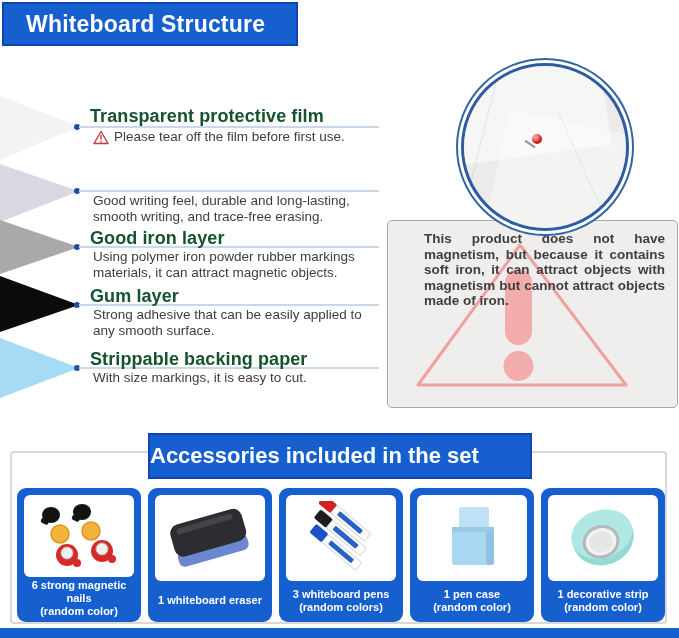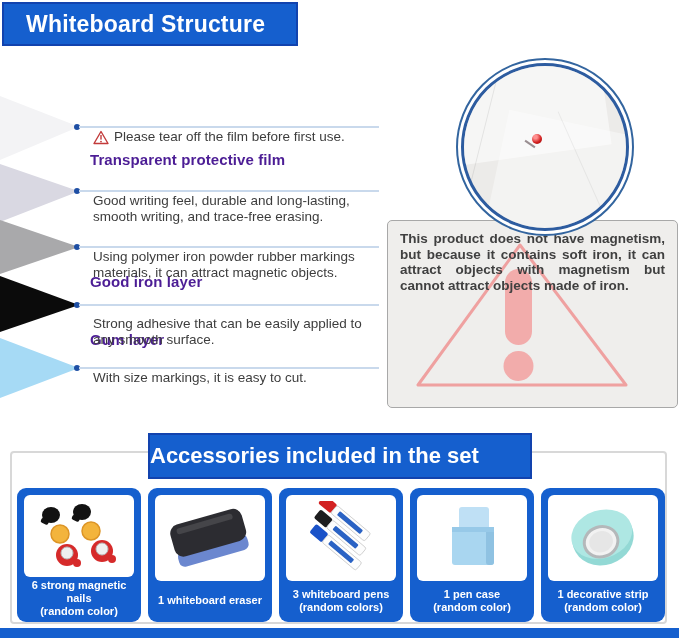--- a/index.html
+++ b/index.html
@@ -19,22 +19,22 @@
   
   .tri{position:absolute;left:0;width:79px;}
   .tri-1{top:96px;height:64px;background:#f3f3f5;clip-path:polygon(0 0,100% 48%,0 100%);}
   .tri-2{top:164px;height:58px;background:#d9d8e2;clip-path:polygon(0 0,100% 47%,0 100%);}
   .tri-3{top:220px;height:54px;background:#a9a9ab;clip-path:polygon(0 0,100% 50%,0 100%);}
   .tri-4{top:276px;height:56px;background:#0b0b0b;clip-path:polygon(0 0,100% 52%,0 100%);}
   .tri-5{top:338px;height:60px;background:#a6daf5;clip-path:polygon(0 0,100% 50%,0 100%);}
   .dot{position:absolute;left:74px;width:6px;height:6px;border-radius:50%;background:#1e4fa4;}
   .rule{position:absolute;left:79px;width:300px;height:2px;background:#c9d9ec;}
   .layer-h{
-    position:absolute;left:90px;font-size:15px;font-weight:bold;color:#4c1d95;
-    white-space:nowrap;letter-spacing:.1px;margin-top:45px;
+    position:absolute;left:90px;font-size:18px;font-weight:bold;color:#14532d;
+    white-space:nowrap;letter-spacing:.1px;
   }
   .layer-d{
     position:absolute;left:93px;width:292px;font-size:13.5px;line-height:16px;color:#3d3d3d;
   }
   .layer-d.with-icon{display:flex;gap:5px;align-items:flex-end;}
   .warn-sm{flex:0 0 auto;margin-top:1px;}
   
   .magnifier{
     position:absolute;left:456px;top:58px;width:178px;height:178px;border-radius:50%;
     border:2px solid #33659f;background:#fff;box-sizing:border-box;z-index:3;
@@ -47,21 +47,21 @@
   .sheet-b{position:absolute;left:30px;top:60px;width:170px;height:130px;background:rgba(255,255,255,.4);transform:rotate(12deg);}
   .crease-1{position:absolute;left:18px;top:10px;width:1px;height:120px;background:rgba(0,0,0,.08);transform:rotate(14deg);}
   .crease-2{position:absolute;left:120px;top:40px;width:1px;height:130px;background:rgba(0,0,0,.06);transform:rotate(-24deg);}
   .pin{position:absolute;left:60px;top:66px;width:22px;height:18px;}
   .pin .needle{position:absolute;left:0;top:11px;width:12px;height:2px;background:#9a8f92;transform:rotate(35deg);}
   .pin .head{position:absolute;left:8px;top:2px;width:10px;height:10px;border-radius:50%;
     background:radial-gradient(circle at 35% 30%, #ff9090 0 18%, #cf1d1d 60%, #8f0f0f 100%);}
   
   .info-box{
     position:absolute;left:387px;top:220px;width:291px;height:188px;box-sizing:border-box;
-    background:#efeeec;border:1px solid #a8a8a8;border-radius:5px;z-index:2;
+    background:#efeeec;border:1px solid #a8a8a8;border-radius:5px;z-index:2;padding-left:24px;
   }
   .watermark{position:absolute;left:14px;top:12px;z-index:0;}
   .info-text{
     position:relative;z-index:1;padding:10px 12px;font-size:13.5px;font-weight:bold;
     line-height:15.6px;color:#404040;text-align:justify;
   }
   .info-text p{margin:0 0 13px 0;}
   .info-text p:last-child{margin-bottom:0;}
   
   .acc-container{
@@ -123,22 +123,23 @@
     </svg>
     <span>Please tear off the film before first use.</span>
   </div>
 
   <div class="layer-d" style="top:193px">Good writing feel, durable and long-lasting, smooth writing, and trace-free erasing.</div>
 
   <div class="layer-h" style="top:228px">Good iron layer</div>
   <div class="layer-d" style="top:249px">Using polymer iron powder rubber markings materials, it can attract magnetic objects.</div>
 
   <div class="layer-h" style="top:286px">Gum layer</div>
-  <div class="layer-d" style="top:316px">Strong adhesive that can be easily applied to any smooth surface.</div>
-
+  <div class="layer-d" style="top:307px">Strong adhesive that can be easily applied to any smooth surface.</div>
+
+  <div class="layer-h" style="top:349px">Strippable backing paper</div>
   <div class="layer-d" style="top:370px">With size markings, it is easy to cut.</div>
 
   <div class="magnifier">
     <div class="magnifier-inner">
       <div class="sheet-a"></div>
       <div class="sheet-b"></div>
       <div class="crease-1"></div>
       <div class="crease-2"></div>
       <div class="pin">
         <div class="needle"></div>

